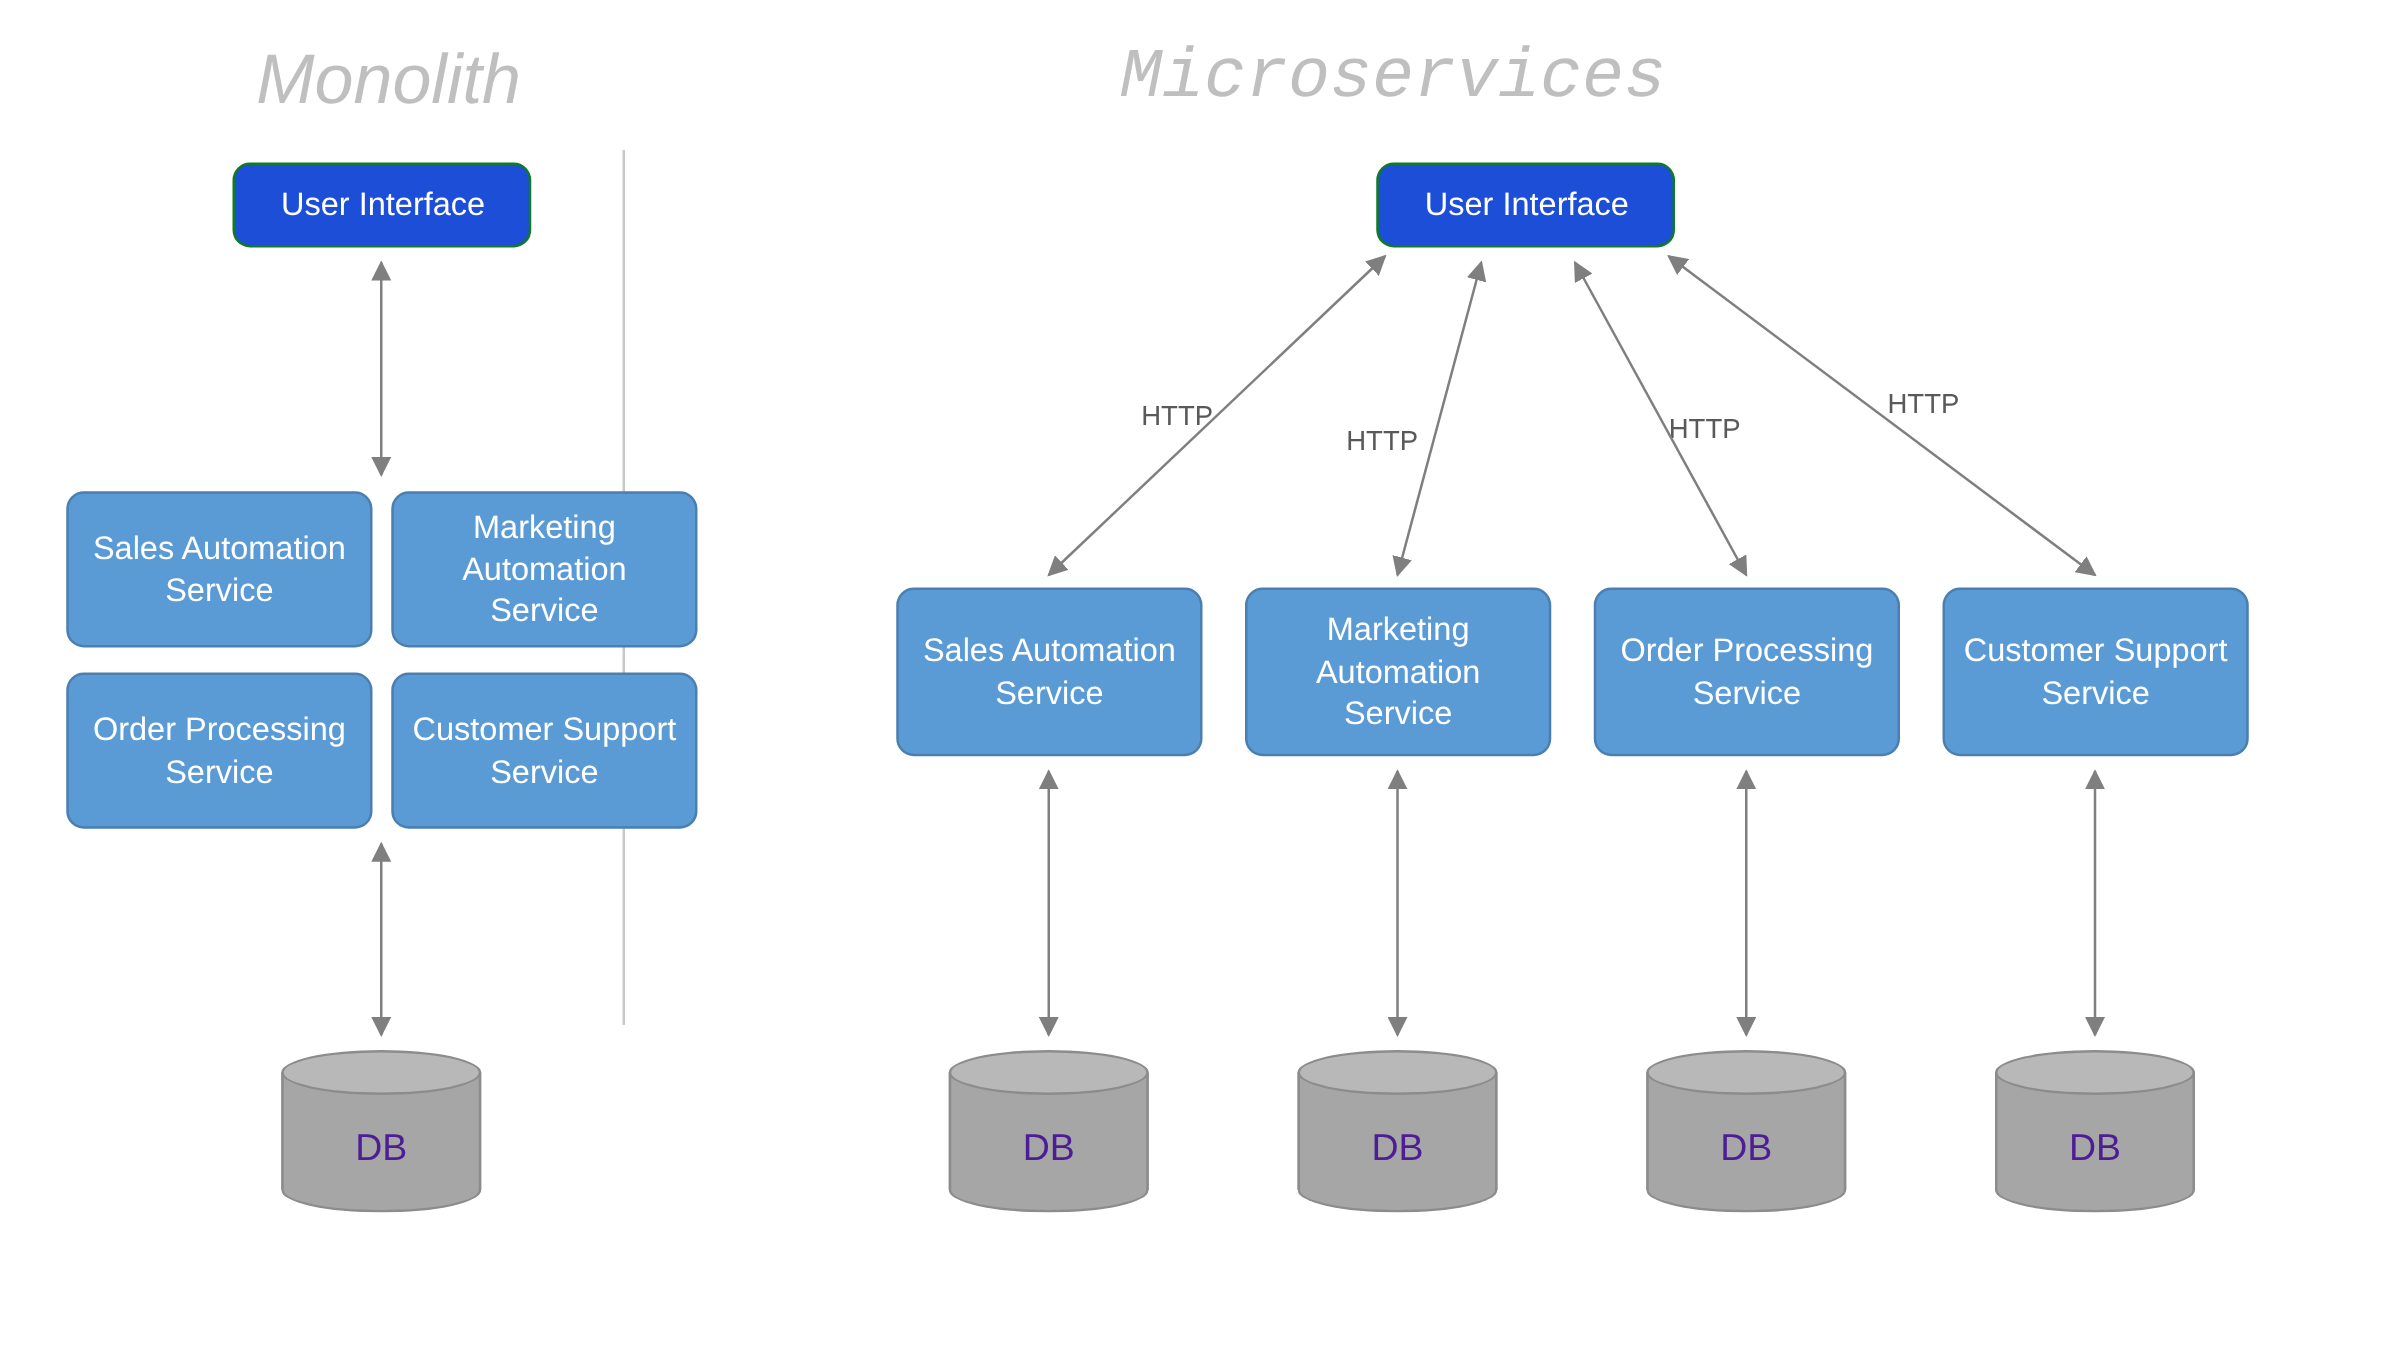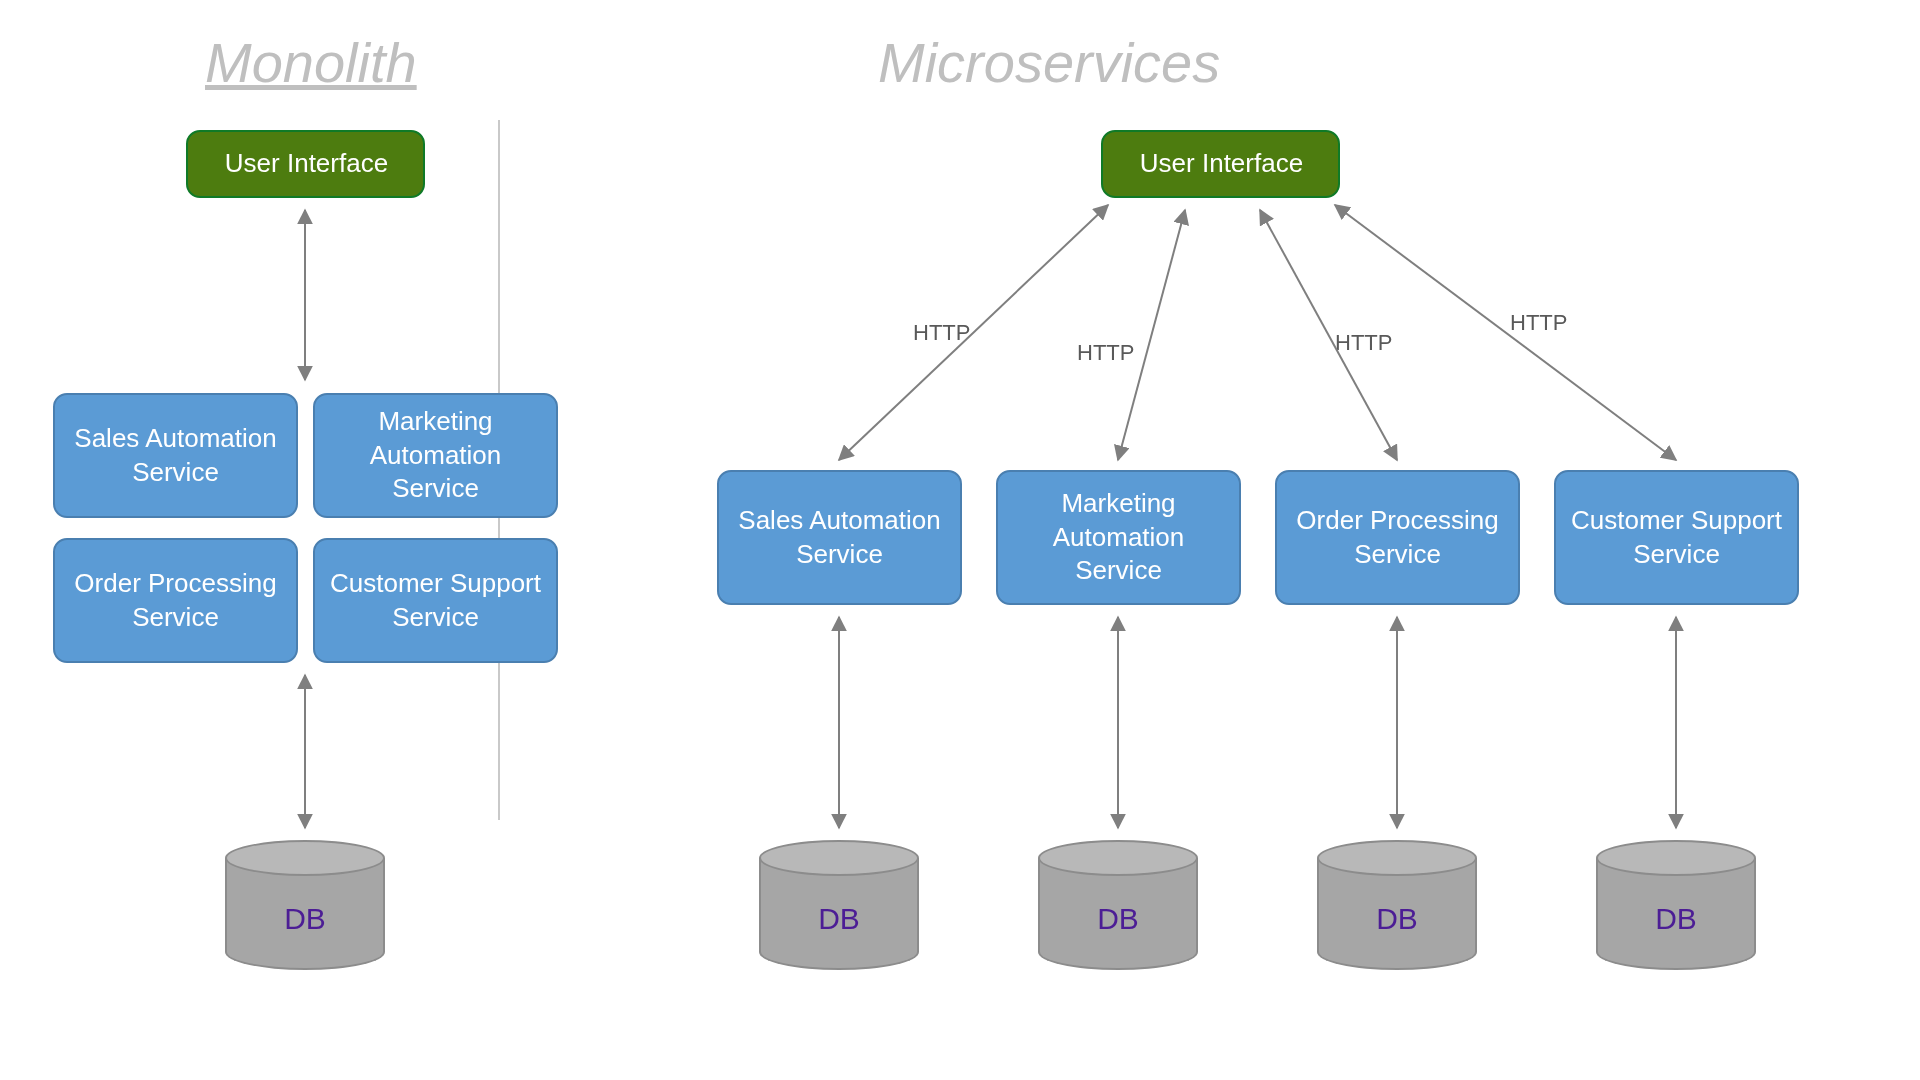--- a/index.html
+++ b/index.html
@@ -24,21 +24,21 @@
       display: flex;
       align-items: center;
       justify-content: center;
       text-align: center;
       color: #ffffff;
       font-size: 26px;
       line-height: 1.3;
       padding: 10px;
     }
     .box.green {
-      background: #4d7c0f;
+      background: #1d4ed8;
       border: 2px solid #0f7a27;
       padding-left: 12px;
     }
     .box.blue {
       background: #5b9bd5;
       border: 2px solid #4a7fb0;
     }
     .divider {
       position: absolute;
       width: 0;
@@ -112,22 +112,22 @@
       top: 0;
       left: 0;
       width: 1920px;
       height: 1080px;
       pointer-events: none;
     }
   </style>
 </head>
 <body>
 
-<div class="title" style="left:205px; top:30px;text-decoration:underline;">Monolith</div>
-<div class="title" style="left:878px; top:30px;">Microservices</div>
+<div class="title" style="left:205px; top:30px;">Monolith</div>
+<div class="title" style="left:896px; top:30px;font-family:Liberation Mono, monospace;">Microservices</div>
 
 <div class="divider" style="left:498px; top:120px; height:700px;"></div>
 
 <div class="box green" style="left:186px; top:130px; width:239px; height:68px;">
   <span>User Interface</span>
 </div>
 
 <div class="box blue" style="left:53px; top:393px; width:245px; height:125px;">
   <span>Sales Automation Service</span>
 </div>

